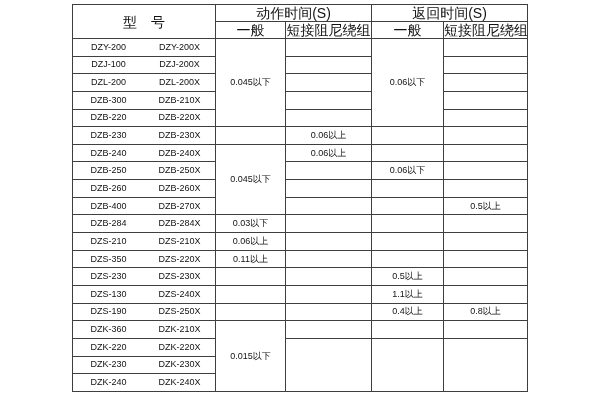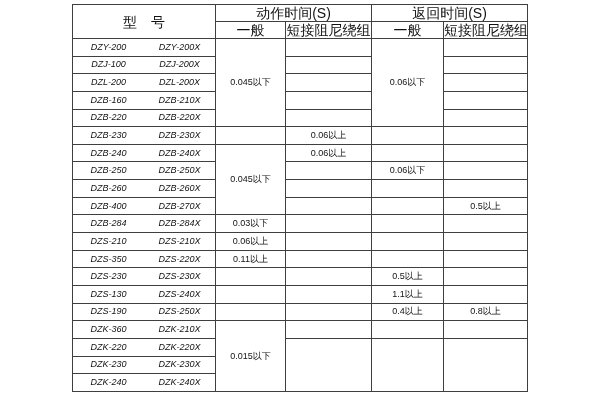--- a/index.html
+++ b/index.html
@@ -31,21 +31,20 @@
     vertical-align: middle;
     overflow: hidden;
     white-space: nowrap;
   }
   thead tr { height: 17px; }
   tbody tr { height: 17.65px; }
   .model-wrap {
     display: flex;
     width: 100%;
     align-items: center;
-    font-style: italic;
   }
   .model-wrap span {
     flex: 1;
     text-align: center;
   }
   .hdr { font-size: 14px; }
 </style>
 </head>
 <body>
 
@@ -101,21 +100,21 @@
               <span>DZL-200</span>
               <span>DZL-200X</span>
             </div>
           </td>
         <td></td>
         <td></td>
       </tr>
       <tr>
         <td>
             <div class="model-wrap">
-              <span>DZB-160</span>
+              <span>DZB-300</span>
               <span>DZB-210X</span>
             </div>
           </td>
         <td></td>
         <td></td>
       </tr>
       <tr>
         <td>
             <div class="model-wrap">
               <span>DZB-220</span>

